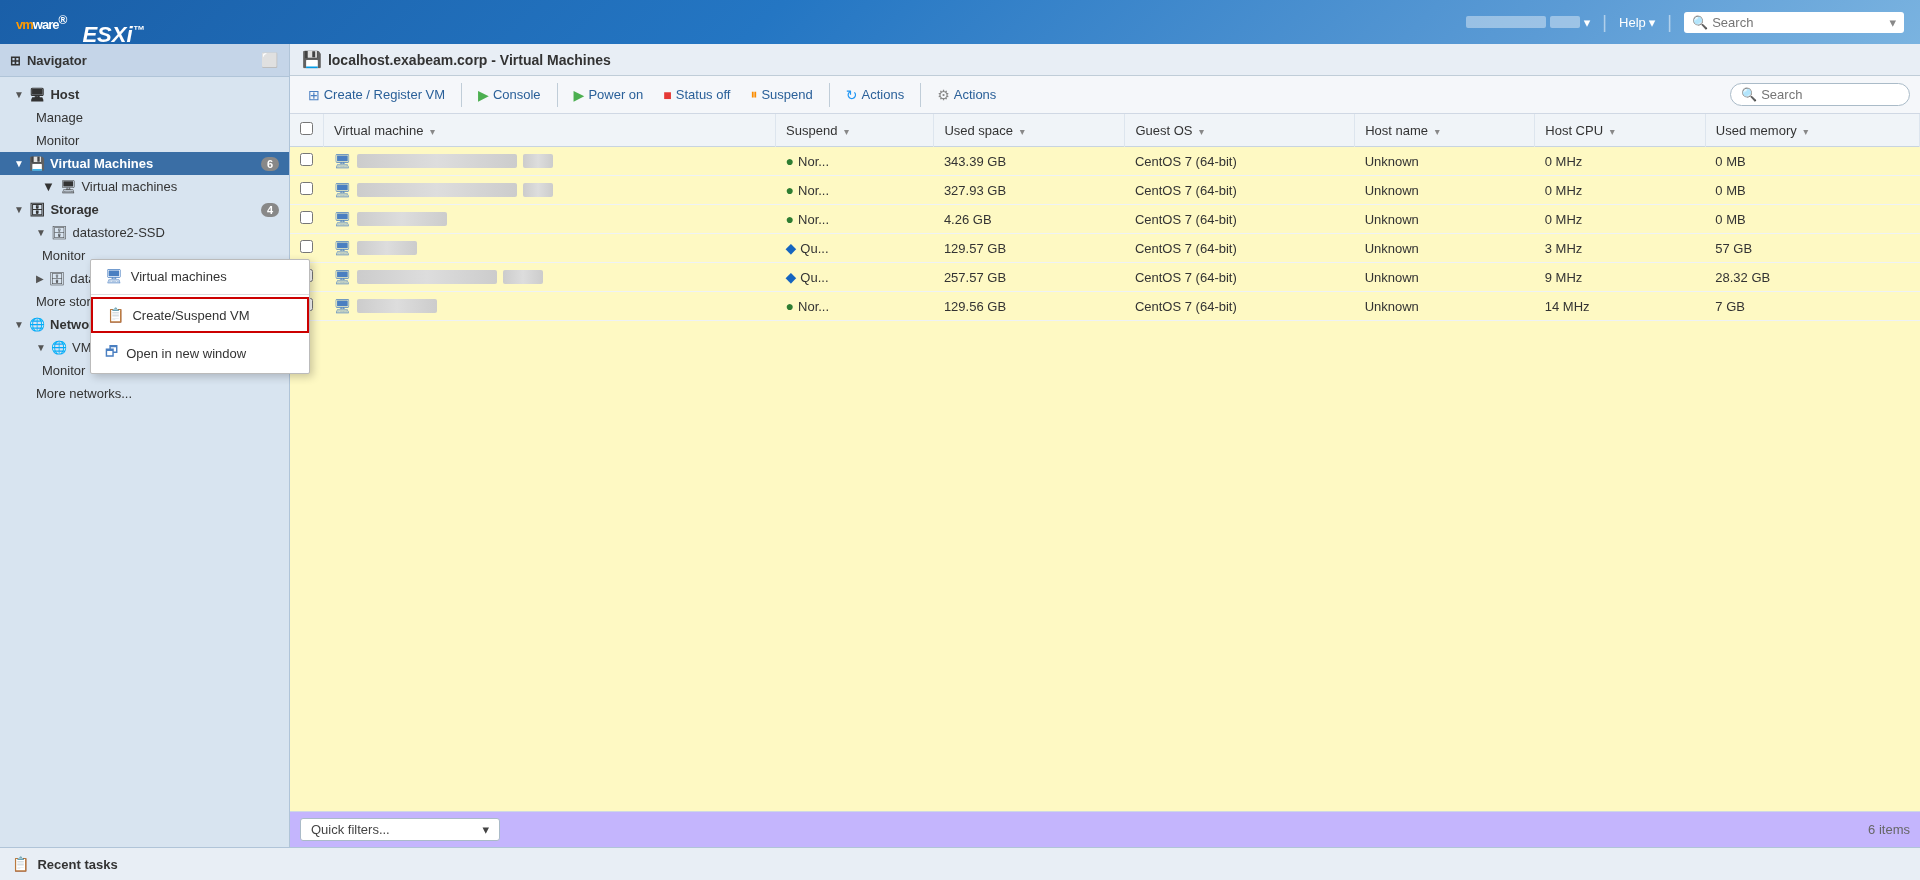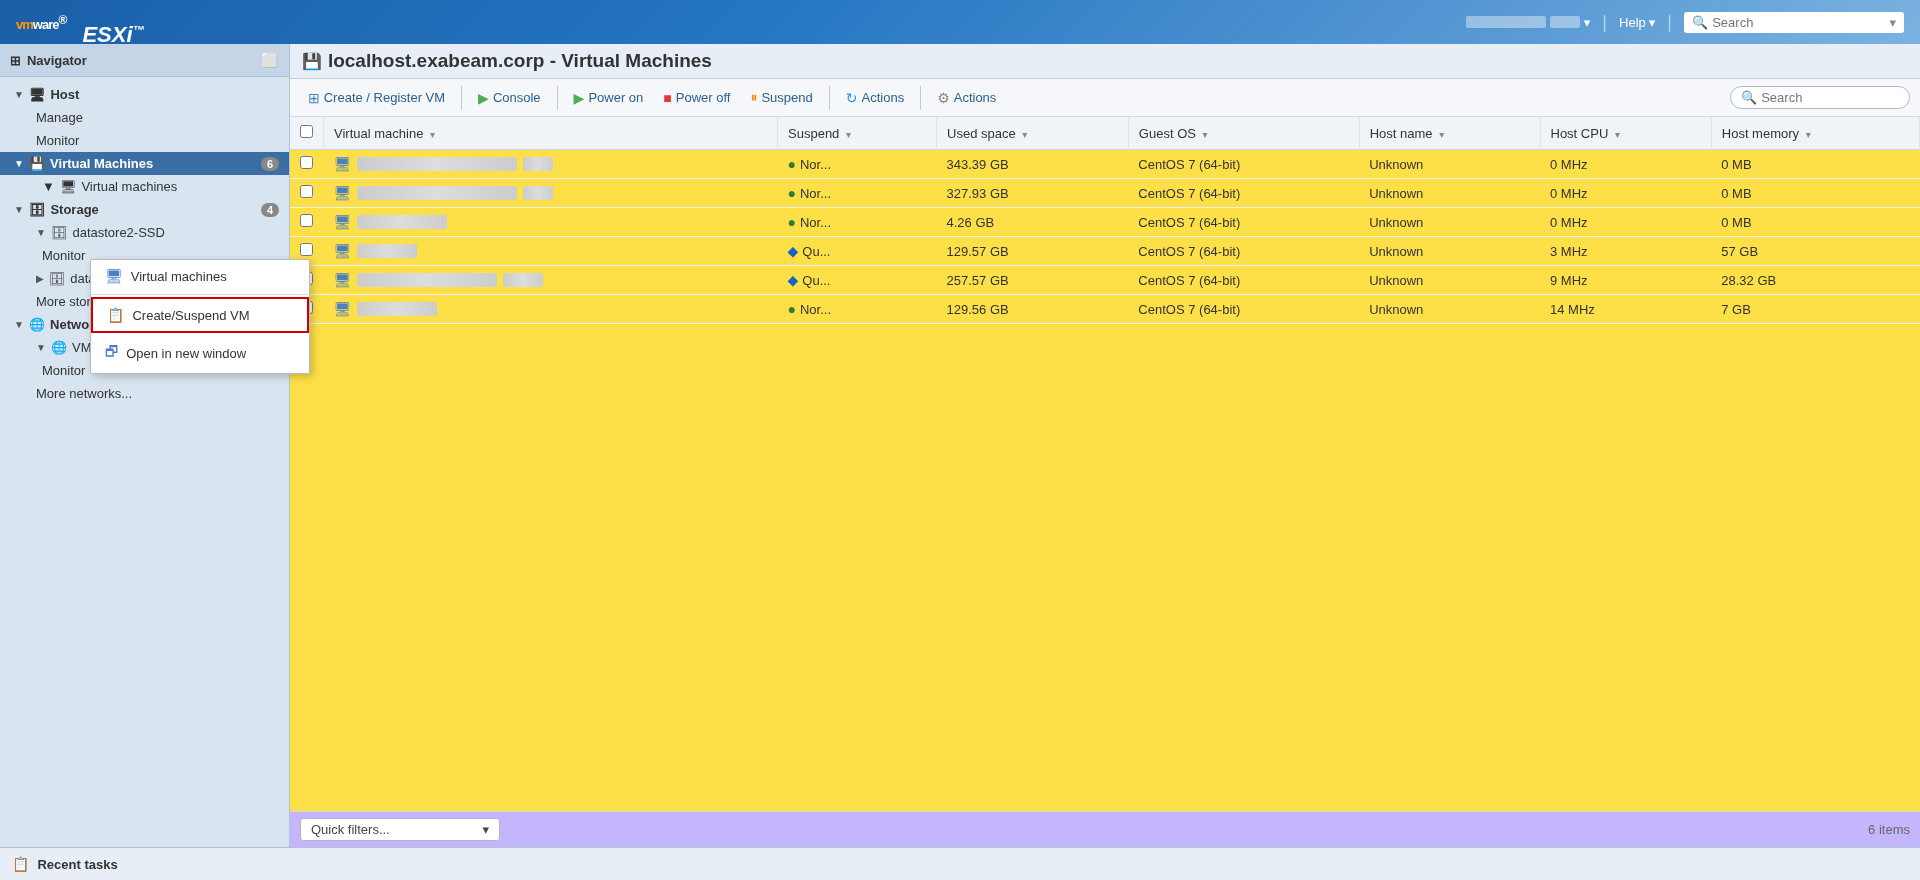--- a/index.html
+++ b/index.html
@@ -184,21 +184,21 @@
     
     .content-header {
       background: #e8eef5;
       border-bottom: 1px solid #c0cdd8;
       padding: 6px 12px;
       display: flex;
       align-items: center;
       gap: 6px;
     }
     .content-header-icon { color: #4a7fc1; font-size: 16px; }
-    .content-header-title { font-weight: bold; font-size: 19px; color: #333; }
+    .content-header-title { font-weight: bold; font-size: 14px; color: #333; }
 
     
     .toolbar {
       background: #f5f7fa;
       border-bottom: 1px solid #d0d8e4;
       padding: 6px 10px;
       display: flex;
       align-items: center;
       gap: 4px;
     }
@@ -232,21 +232,21 @@
       outline: none;
       font-size: 13px;
       width: 100%;
       color: #555;
     }
 
     
     .table-container {
       flex: 1;
       overflow-y: auto;
-      background: #fde047;
+      background: #fef9c3;
     }
     table {
       width: 100%;
       border-collapse: collapse;
     }
     thead tr {
       background: #f0f4f8;
       border-bottom: 1px solid #c8d4e0;
     }
     thead th {
@@ -479,21 +479,21 @@
         <span class="btn-icon" style="color:#4CAF50;">▶</span>
         <span>Console</span>
       </button>
       <span class="toolbar-sep"></span>
       <button class="toolbar-btn">
         <span class="btn-icon power-on-icon">▶</span>
         <span>Power on</span>
       </button>
       <button class="toolbar-btn">
         <span class="btn-icon power-off-icon">■</span>
-        <span>Power off</span>
+        <span>Status off</span>
       </button>
       <button class="toolbar-btn">
         <span class="btn-icon suspend-icon">⏸</span>
         <span>Suspend</span>
       </button>
       <span class="toolbar-sep"></span>
       <button class="toolbar-btn">
         <span class="btn-icon refresh-icon">↻</span>
         <span>Actions</span>
       </button>
@@ -533,21 +533,21 @@
             </th>
             <th>
               <span>Host name</span>
               <span class="th-sort">▾</span>
             </th>
             <th>
               <span>Host CPU</span>
               <span class="th-sort">▾</span>
             </th>
             <th>
-              <span>Host memory</span>
+              <span>Used memory</span>
               <span class="th-sort">▾</span>
             </th>
           </tr>
         </thead>
         <tbody id="vm-tbody">
         <tr>
       <td class="checkbox-cell">
         <input type="checkbox" style="">
       </td>
       <td>

